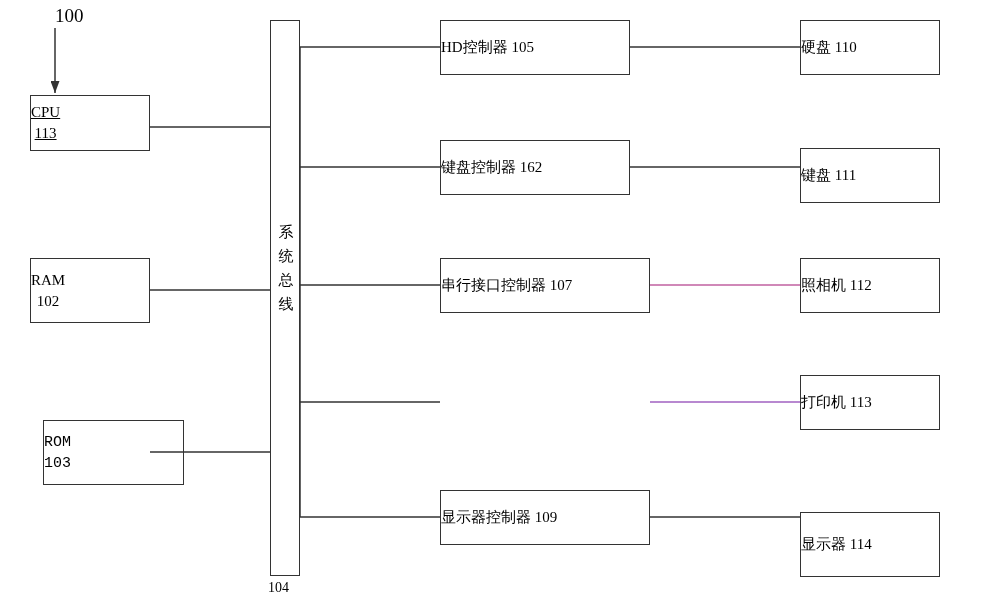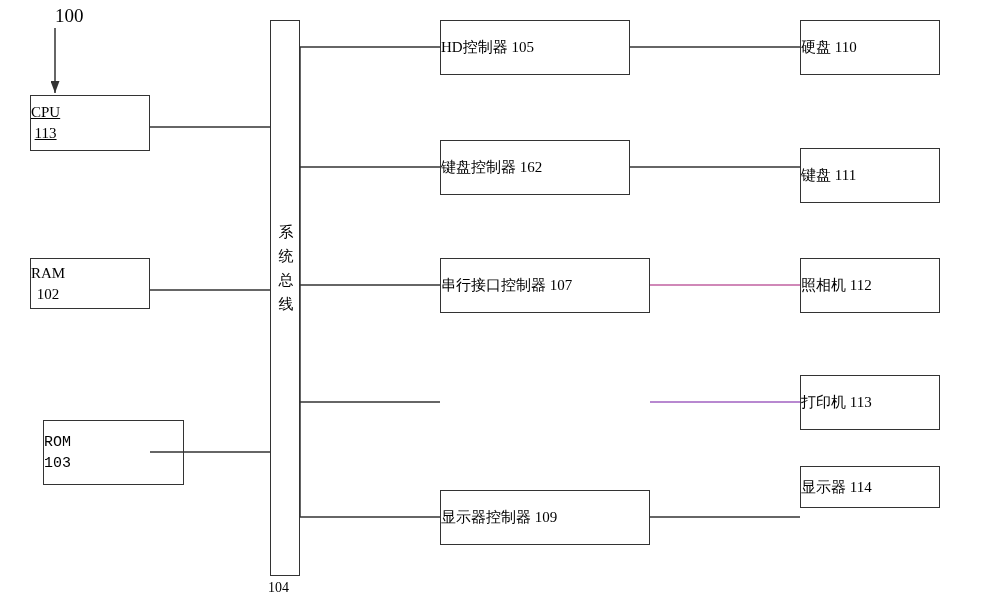--- a/index.html
+++ b/index.html
@@ -25,21 +25,21 @@
       background: #fff;
       display: flex;
       align-items: center;
       text-align: center;
       font-size: 15px;
       line-height: 1.4;
     }
 
     
     .box-cpu { left: 30px; top: 95px; width: 120px; height: 56px; text-decoration: underline; }
-    .box-ram { left: 30px; top: 258px; width: 120px; height: 51px; }
+    .box-ram { left: 30px; top: 258px; width: 120px; height: 65px; }
     .box-rom { left: 43px; top: 420px; width: 141px; height: 65px; font-family: Liberation Mono, monospace; }
 
     
     .sysbus-bar {
       position: absolute;
       left: 270px;
       top: 20px;
       width: 30px;
       height: 556px;
       border: 1.5px solid #333;
@@ -63,21 +63,21 @@
     .box-kbd    { left: 440px; top: 140px; width: 190px; height: 55px; }
     .box-serial { left: 440px; top: 258px; width: 210px; height: 55px; }
     .box-para   { left: 440px; top: 375px; width: 210px; height: 55px; }
     .box-disp   { left: 440px; top: 490px; width: 210px; height: 55px; }
 
     
     .box-hdd    { left: 800px; top: 20px;  width: 140px; height: 55px; }
     .box-kbddev { left: 800px; top: 140px; width: 140px; height: 55px; margin-top: 8px; }
     .box-camera { left: 800px; top: 258px; width: 140px; height: 55px; }
     .box-printer{ left: 800px; top: 375px; width: 140px; height: 55px; }
-    .box-monitor{ left: 800px; top: 466px; width: 140px; height: 42px; }
+    .box-monitor{ left: 800px; top: 512px; width: 140px; height: 65px; }
 
     
     .lines-svg {
       position: absolute;
       top: 0; left: 0;
       width: 1000px;
       height: 596px;
       pointer-events: none;
     }
 

